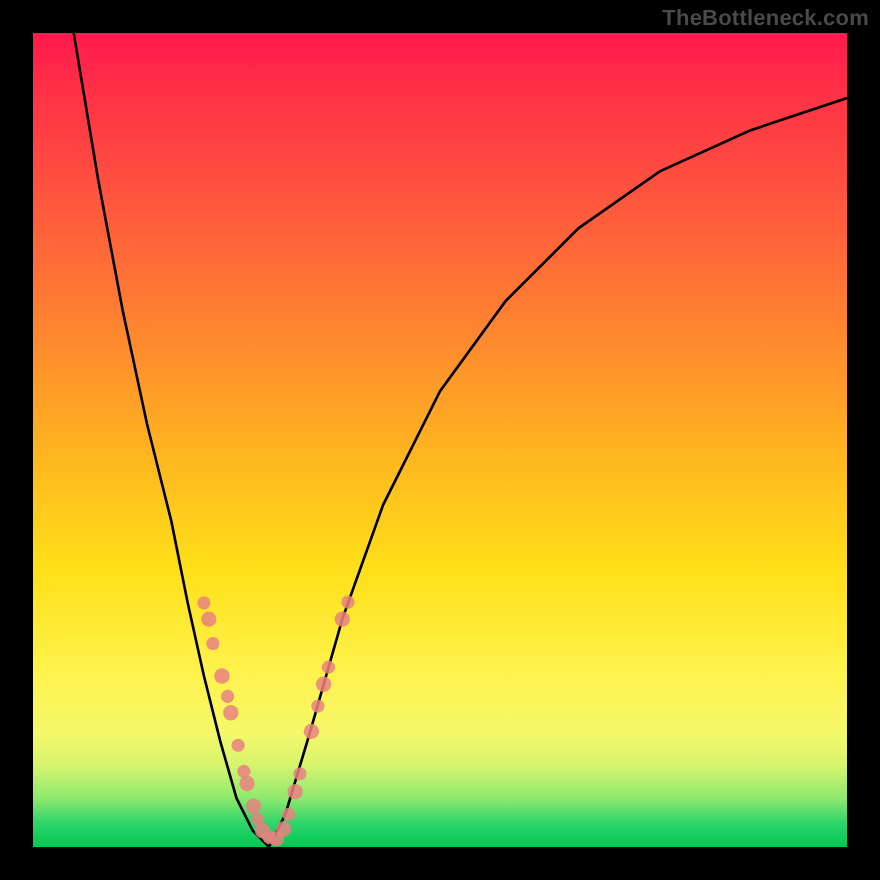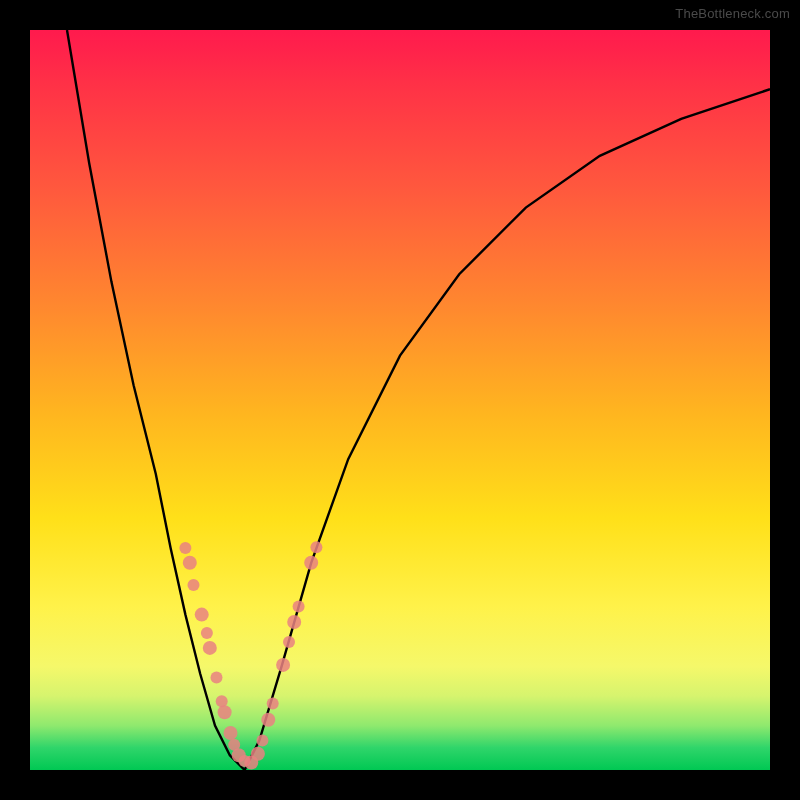--- a/index.html
+++ b/index.html
@@ -50,22 +50,22 @@
   }
   .point {
     fill: #e98181;
     fill-opacity: 0.85;
   }
   .watermark {
     position: absolute;
     top: 6px;
     right: 10px;
     color: #4a4a4a;
-    font-size: 13px;
-    font-weight: 400;
+    font-size: 20px;
+    font-weight: 700;
     letter-spacing: 0.2px;
     user-select: none;
   }
 </style>
 </head>
 <body>
 
 <div class="frame">
 
   <div class="plot-area">

